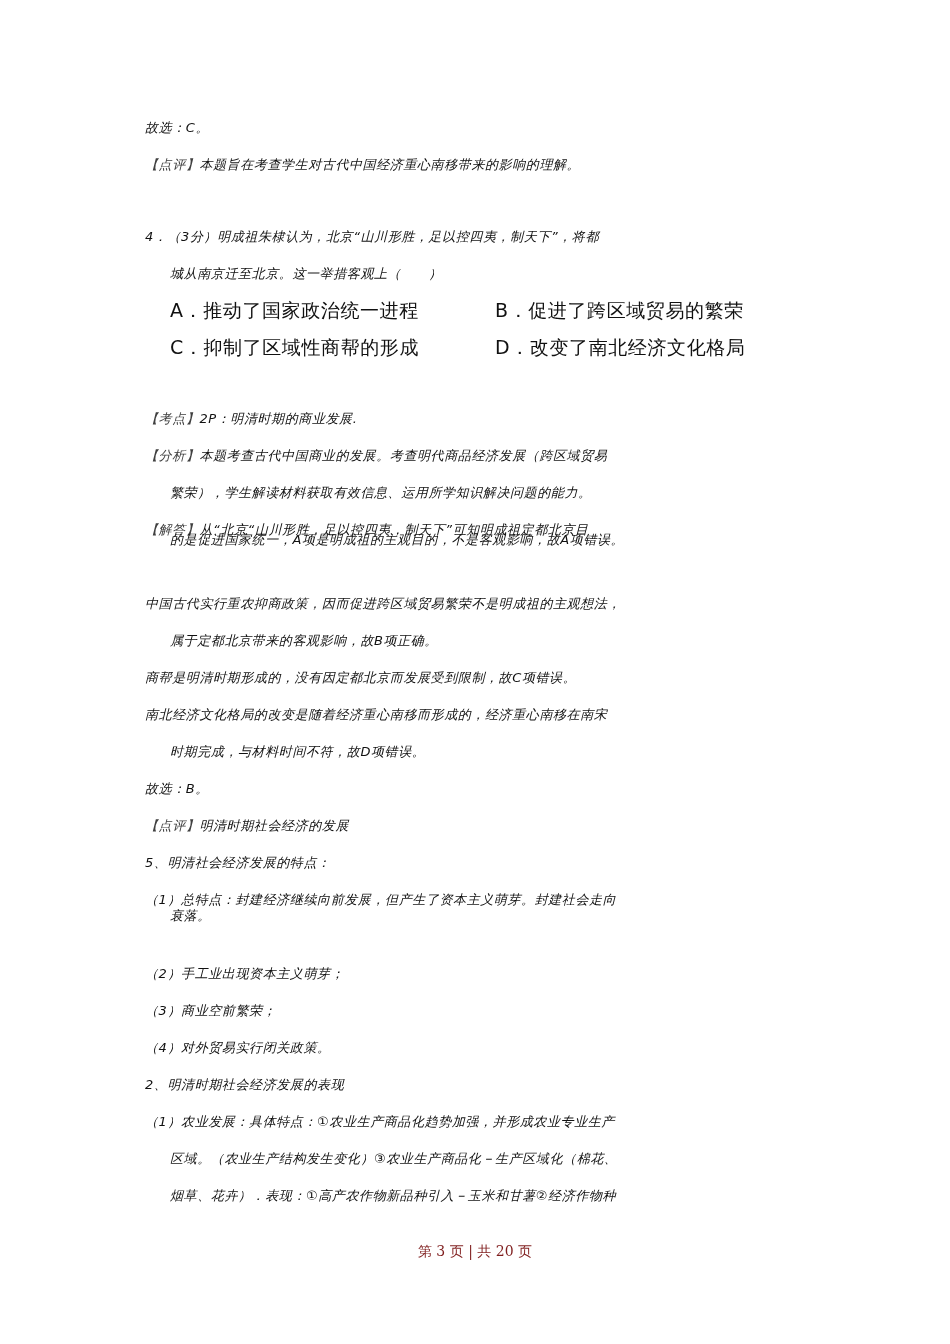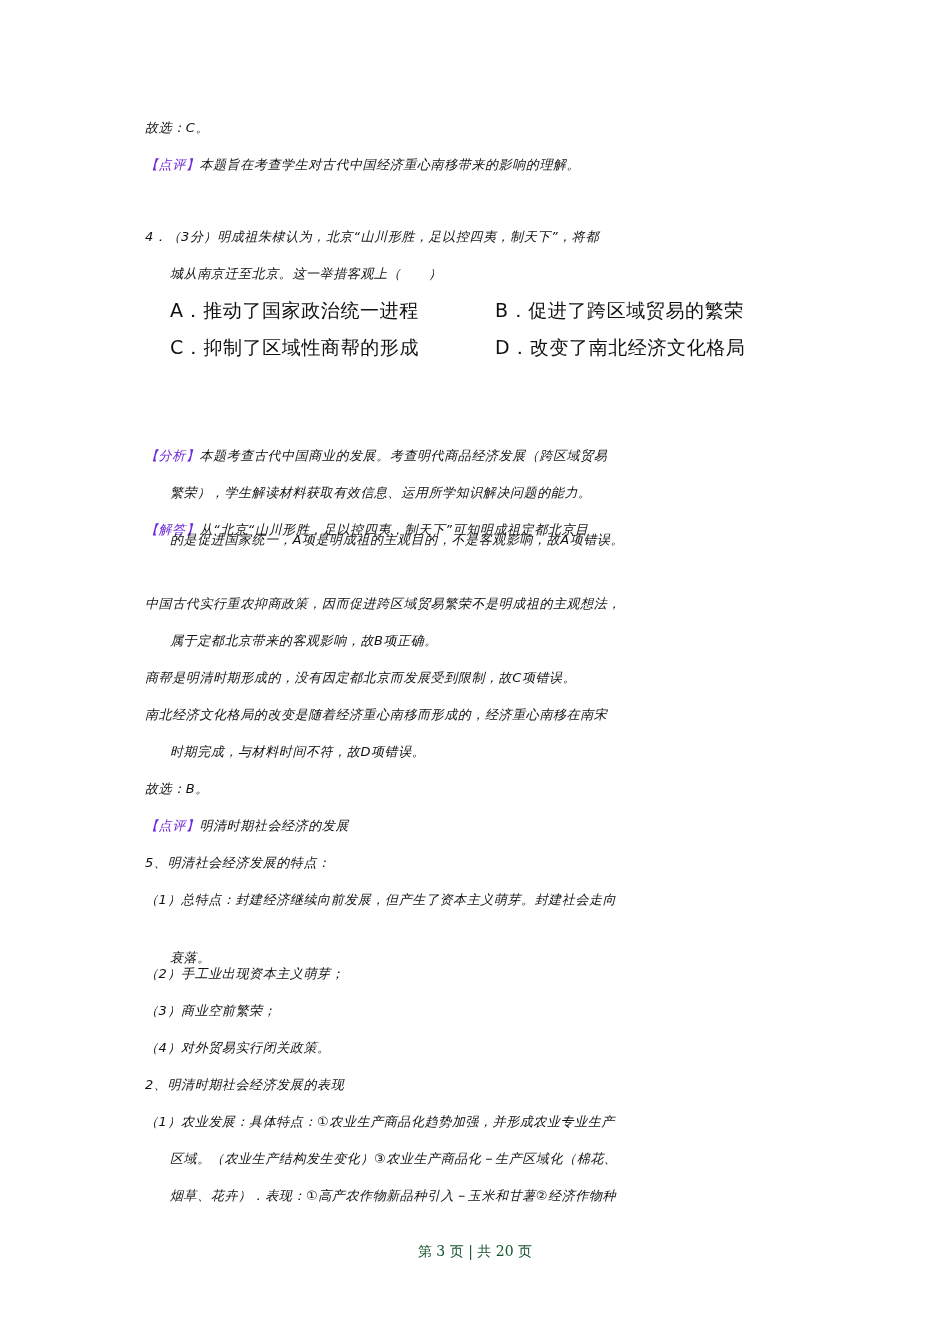--- a/index.html
+++ b/index.html
@@ -1,57 +1,58 @@
 <!DOCTYPE html>
 <html><head>
 <meta charset="utf-8">
 <style>
   html, body { margin: 0; padding: 0; background: #ffffff; }
   body { width: 950px; height: 1344px; position: relative; overflow: hidden;
          font-family: "DejaVu Sans", "Liberation Sans", sans-serif; color: #111; }
   .page { position: absolute; left: 0; top: 0; width: 950px; height: 1344px; }
   .line { position: absolute; left: 145px; font-size: 13px; line-height: 24px; white-space: nowrap; letter-spacing: 0.6px; font-style: italic; }
   .indent { left: 170px; }
-  .tag { color: #6d28d9; }
+  .tag { color: #404040; }
   .opt { position: absolute; font-size: 19px; line-height: 24px; white-space: nowrap; letter-spacing: 0.6px; }
   .footer { position: absolute; left: 0; width: 950px; top: 1243px; text-align: center;
-            font-family: "DejaVu Serif", serif; font-size: 14px; color: #14532d; }
+            font-family: "DejaVu Serif", serif; font-size: 14px; color: #7f1d1d; }
 </style>
 </head>
 <body>
 
 <div class="page">
 
   <div class="line" style="top:116px">故选：C。</div>
   <div class="line" style="top:153px"><span class="tag">【点评】</span><span>本题旨在考查学生对古代中国经济重心南移带来的影响的理解。</span></div>
 
   <div class="line" style="top:225px">4．（3分）明成祖朱棣认为，北京“山川形胜，足以控四夷，制天下”，将都</div>
   <div class="line indent" style="top:262px">城从南京迁至北京。这一举措客观上（　　）</div>
   <div class="opt" style="left:170px; top:298px">A．推动了国家政治统一进程</div>
   <div class="opt" style="left:495px; top:298px">B．促进了跨区域贸易的繁荣</div>
   <div class="opt" style="left:170px; top:335px">C．抑制了区域性商帮的形成</div>
   <div class="opt" style="left:495px; top:335px">D．改变了南北经济文化格局</div>
 
+  <div class="line" style="top:407px"><span class="tag">【考点】</span><span>2P：明清时期的商业发展.</span></div>
 
   <div class="line" style="top:444px"><span class="tag">【分析】</span><span>本题考查古代中国商业的发展。考查明代商品经济发展（跨区域贸易</span></div>
   <div class="line indent" style="top:481px">繁荣），学生解读材料获取有效信息、运用所学知识解决问题的能力。</div>
 
   <div class="line" style="top:518px"><span class="tag">【解答】</span><span>从“北京“山川形胜，足以控四夷，制天下”可知明成祖定都北京目</span></div>
   <div class="line indent" style="top:528px">的是促进国家统一，A项是明成祖的主观目的，不是客观影响，故A项错误。</div>
   <div class="line" style="top:592px">中国古代实行重农抑商政策，因而促进跨区域贸易繁荣不是明成祖的主观想法，</div>
   <div class="line indent" style="top:629px">属于定都北京带来的客观影响，故B项正确。</div>
   <div class="line" style="top:666px">商帮是明清时期形成的，没有因定都北京而发展受到限制，故C项错误。</div>
   <div class="line" style="top:703px">南北经济文化格局的改变是随着经济重心南移而形成的，经济重心南移在南宋</div>
   <div class="line indent" style="top:740px">时期完成，与材料时间不符，故D项错误。</div>
   <div class="line" style="top:777px">故选：B。</div>
 
   <div class="line" style="top:814px"><span class="tag">【点评】</span><span>明清时期社会经济的发展</span></div>
   <div class="line" style="top:851px">5、明清社会经济发展的特点：</div>
   <div class="line" style="top:888px">（1）总特点：封建经济继续向前发展，但产生了资本主义萌芽。封建社会走向</div>
-  <div class="line indent" style="top:946px">衰落。</div>
+  <div class="line indent" style="top:904px">衰落。</div>
   <div class="line" style="top:962px">（2）手工业出现资本主义萌芽；</div>
   <div class="line" style="top:999px">（3）商业空前繁荣；</div>
   <div class="line" style="top:1036px">（4）对外贸易实行闭关政策。</div>
   <div class="line" style="top:1073px">2、明清时期社会经济发展的表现</div>
   <div class="line" style="top:1110px">（1）农业发展：具体特点：①农业生产商品化趋势加强，并形成农业专业生产</div>
   <div class="line indent" style="top:1147px">区域。（农业生产结构发生变化）③农业生产商品化－生产区域化（棉花、</div>
   <div class="line indent" style="top:1184px">烟草、花卉）．表现：①高产农作物新品种引入－玉米和甘薯②经济作物种</div>
 
   <div class="footer">第 3 页 | 共 20 页</div>
 </div>

